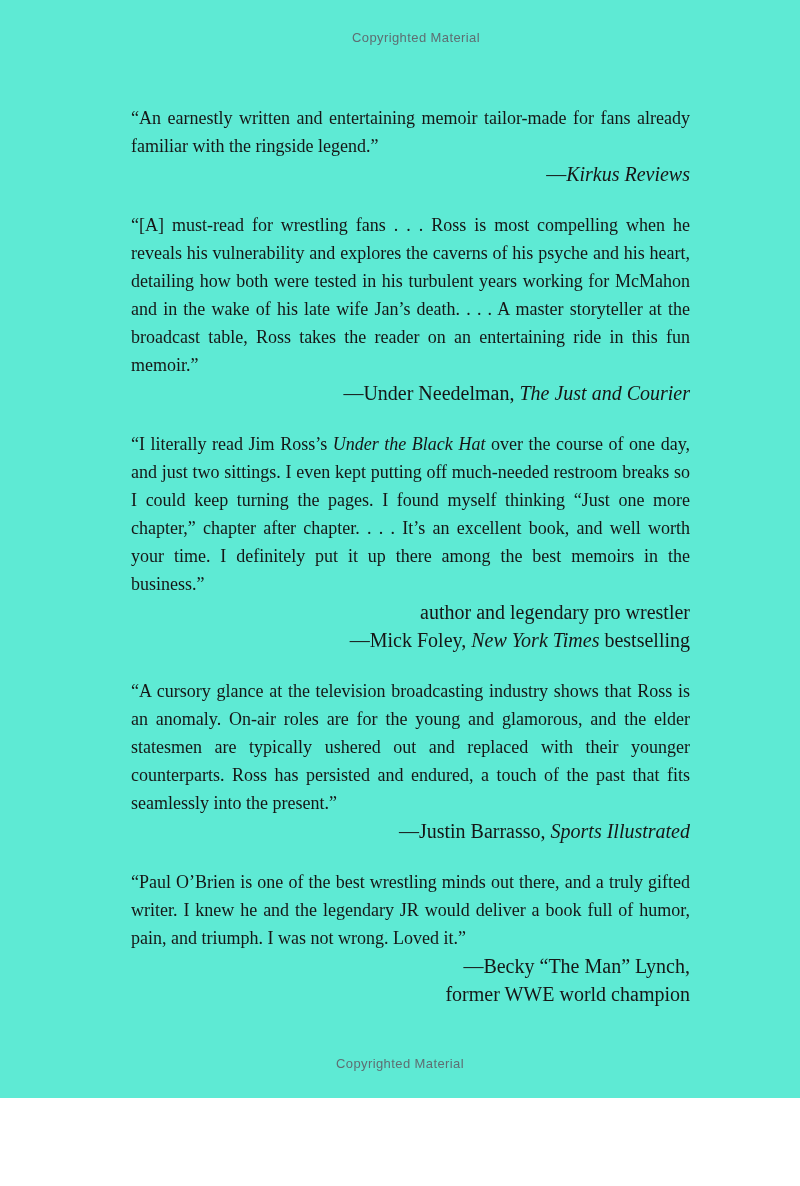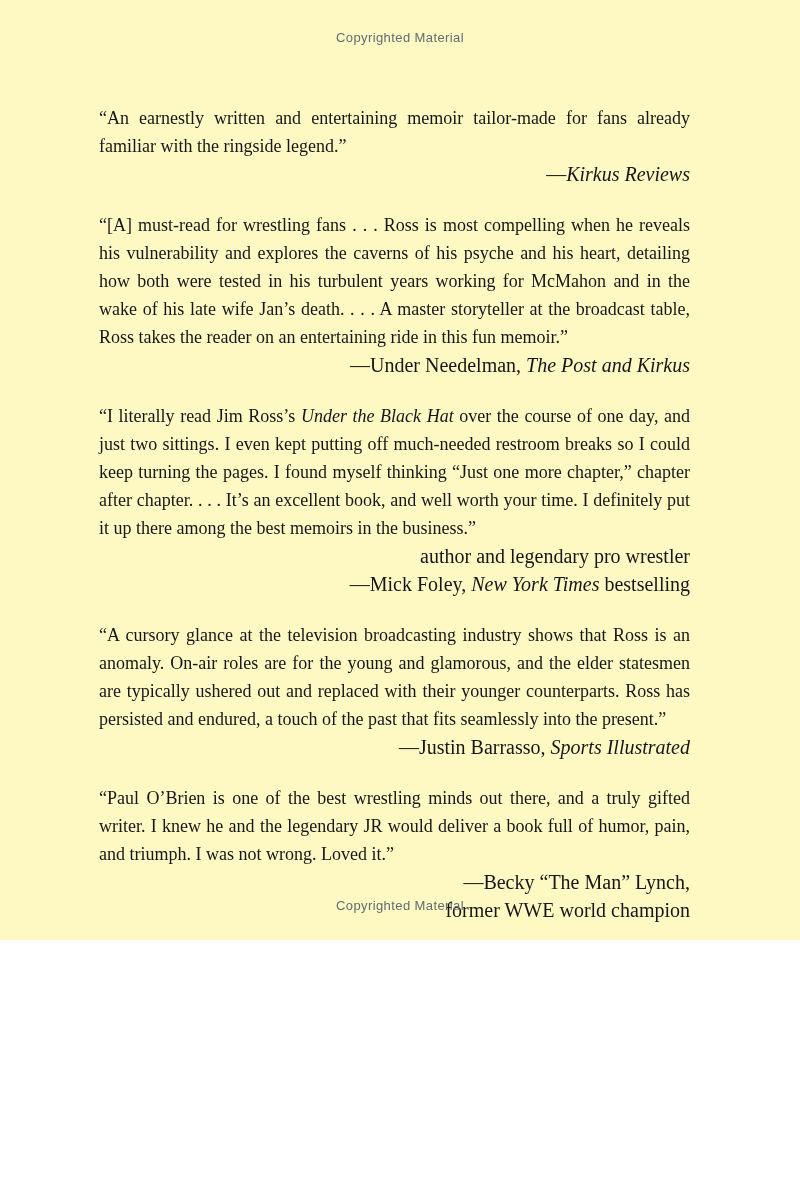--- a/index.html
+++ b/index.html
@@ -2,28 +2,29 @@
 <html style="--copyright-color: #5e6e72;"><head>
 <meta charset="utf-8">
 <style>
   html, body {
     margin: 0;
     padding: 0;
     background: #ffffff;
   }
   .page {
     width: 800px;
-    height: 940px;
-    background: #fef9c3;
+    height: 1098px;
+    background: #5eead4;
     color: #161616;
     font-family: "Liberation Serif", "DejaVu Serif", serif;
     position: relative;
     box-sizing: border-box;
     padding-top: 28px;
     overflow: hidden;
+    padding-left: 32px;
   }
   .copyright-row {
     text-align: center;
   }
   .copyright-row.bottom {
     position: absolute;
     left: 0;
     right: 0;
     bottom: 26px;
   }
@@ -67,21 +68,21 @@
 
   <main class="content">
 
     <section class="blurb">
       <p class="quote"><span>“An earnestly written and entertaining memoir tailor-made for fans already familiar with the ringside legend.”</span></p>
       <p class="attr"><span>—</span><span class="it">Kirkus Reviews</span></p>
     </section>
 
     <section class="blurb">
       <p class="quote"><span>“[A] must-read for wrestling fans . . . Ross is most compelling when he reveals his vulnerability and explores the caverns of his psyche and his heart, detailing how both were tested in his turbulent years working for McMahon and in the wake of his late wife Jan’s death. . . . A master storyteller at the broadcast table, Ross takes the reader on an entertaining ride in this fun memoir.”</span></p>
-      <p class="attr"><span>—Under Needelman, </span><span class="it">The Post and Kirkus</span></p>
+      <p class="attr"><span>—Under Needelman, </span><span class="it">The Just and Courier</span></p>
     </section>
 
     <section class="blurb">
       <p class="quote"><span>“I literally read Jim Ross’s </span><span class="it">Under the Black Hat</span><span> over the course of one day, and just two sittings. I even kept putting off much-needed restroom breaks so I could keep turning the pages. I found myself thinking “Just one more chapter,” chapter after chapter. . . . It’s an excellent book, and well worth your time. I definitely put it up there among the best memoirs in the business.”</span></p>
       <p class="attr"><span>author and legendary pro wrestler</span></p>
       <p class="attr"><span>—Mick Foley, </span><span class="it">New York Times</span><span> bestselling</span></p>
     </section>
 
     <section class="blurb">
       <p class="quote"><span>“A cursory glance at the television broadcasting industry shows that Ross is an anomaly. On-air roles are for the young and glamorous, and the elder statesmen are typically ushered out and replaced with their younger counterparts. Ross has persisted and endured, a touch of the past that fits seamlessly into the present.”</span></p>

